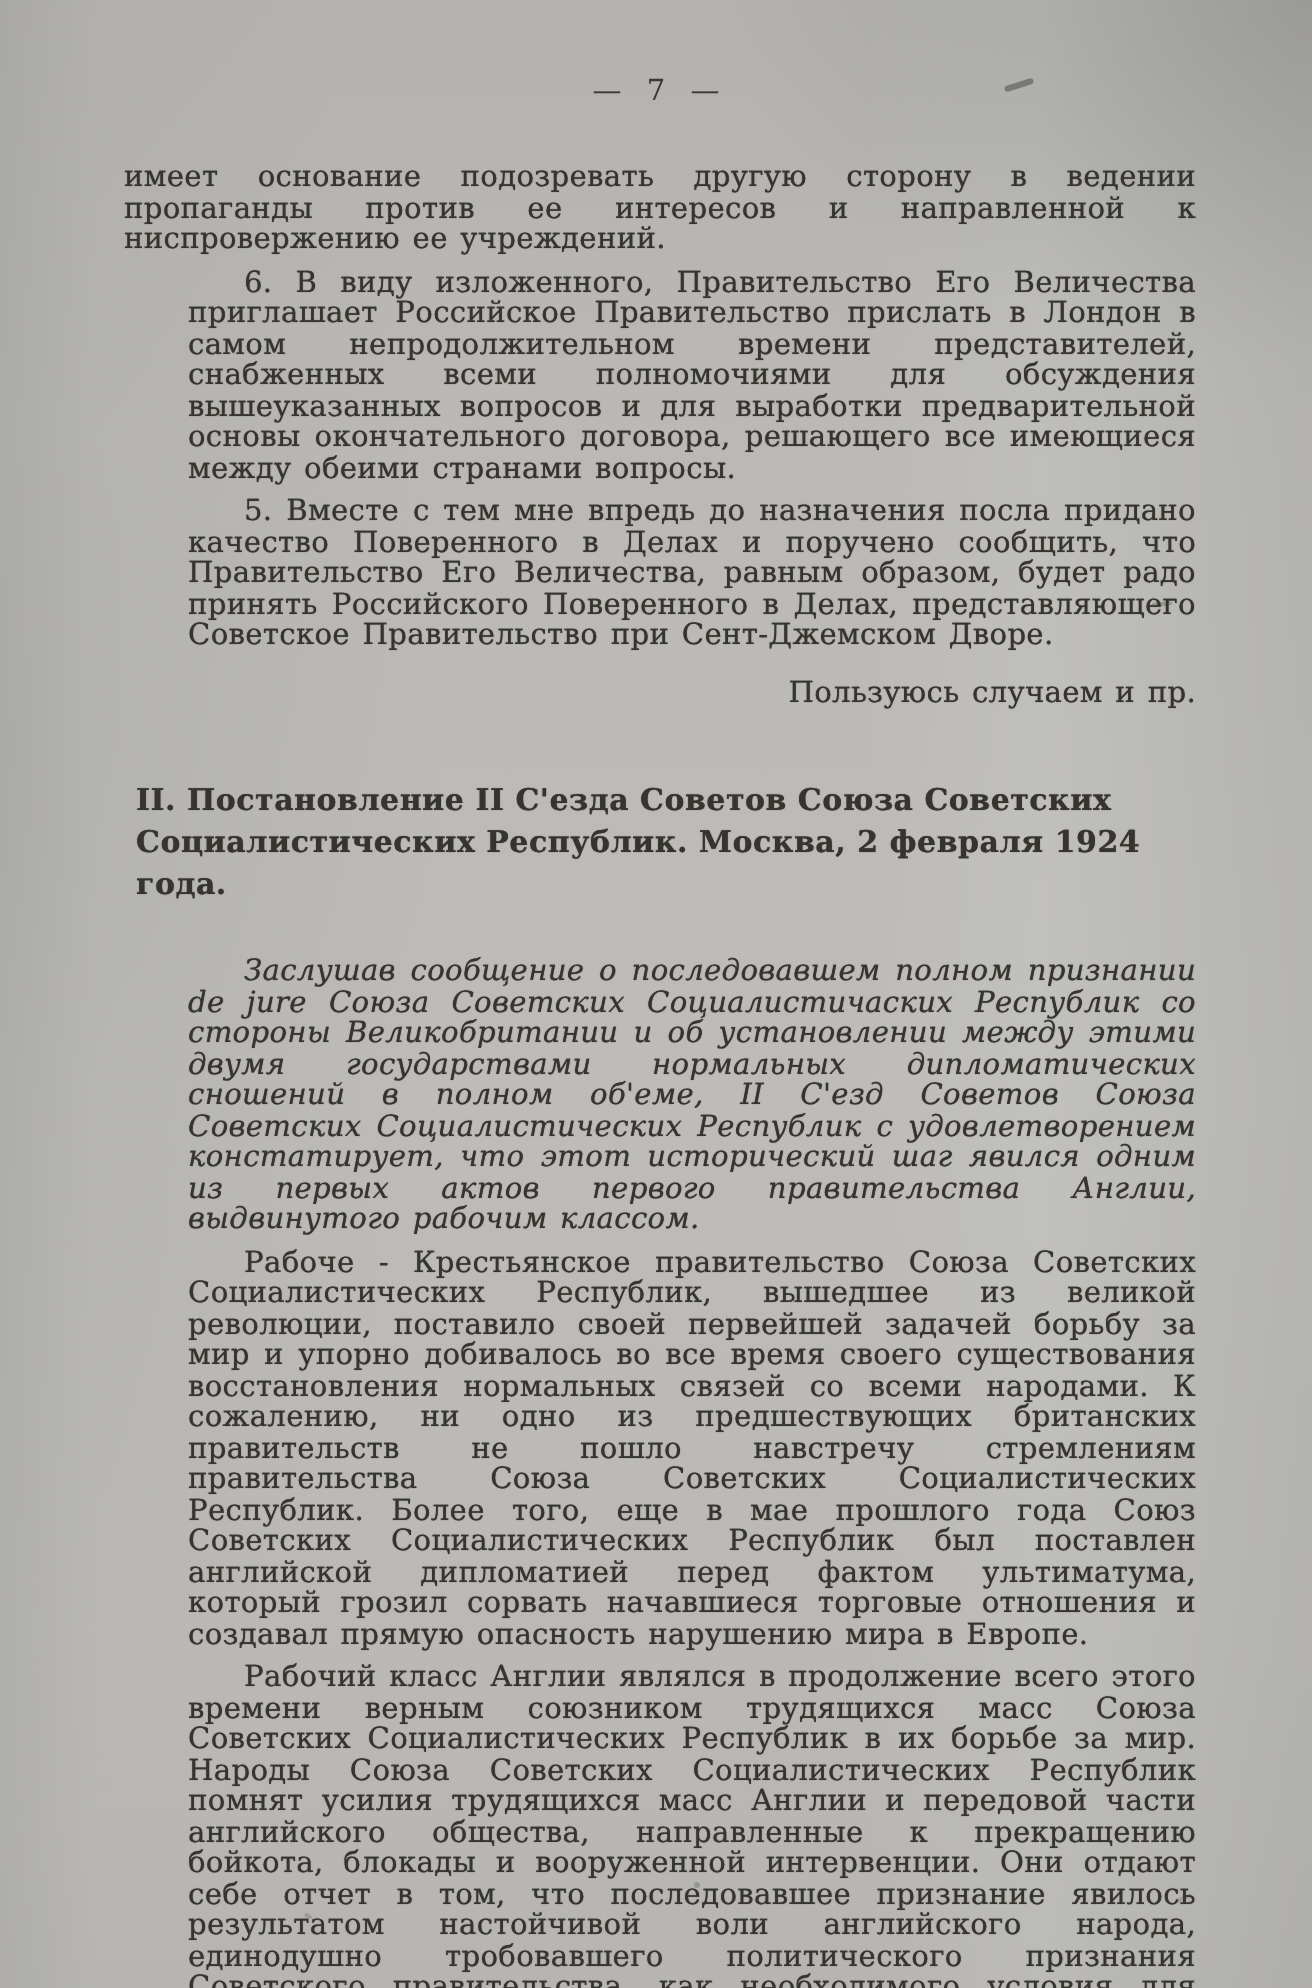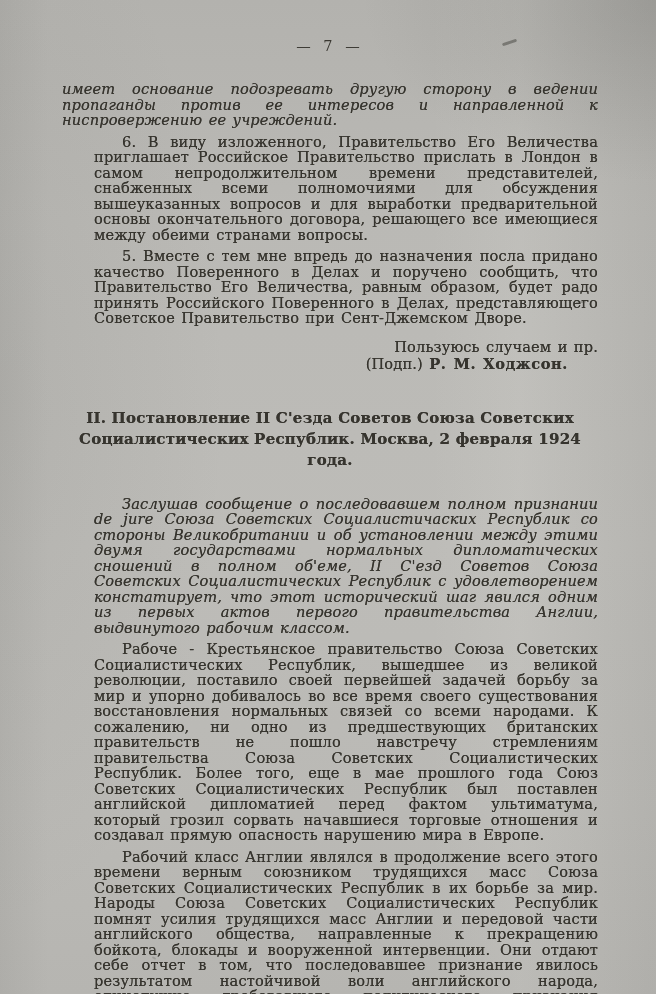--- a/index.html
+++ b/index.html
@@ -35,39 +35,39 @@
   .para{
     margin:0;
     text-align:justify;
     font-size:14.6px;
     line-height:15.5px;
     letter-spacing:0.15px;
     word-spacing:1.5px;
     text-shadow:0 0 0.5px rgba(52,50,44,0.85);
   }
   .indent{text-indent:28px;margin-left:32px;}
-  .mt-first{margin-top:27px;font-style:italic;}
+  .mt-first{margin-top:27px;}
   .mt-para{margin-top:6px;}
   .closing{
     margin-top:13px;
     text-indent:50px;
     text-align:right;
   }
   .signature{
     margin-top:2px;
     text-align:right;
     padding-right:30px;
   }
   .signature .sig-name{
     font-weight:bold;
     letter-spacing:0.6px;
   }
   .heading{
     margin:36px 6px 0 6px;
-    text-align:center;
+    text-align:left;
     font-weight:bold;
     font-size:15px;
     line-height:21px;
     letter-spacing:0.25px;
     text-shadow:0 0 0.5px rgba(52,50,44,0.9);
   }
   .mt-after-heading{margin-top:25px;font-style:italic;}
   
   .mark{position:absolute;background:rgba(66,66,60,0.5);border-radius:2px;}
   .mark-dash{left:502px;top:41px;width:15px;height:3px;transform:rotate(-18deg);}
@@ -92,21 +92,20 @@
     <div class="page-number">— 7 —</div>
 
     <p class="para mt-first">имеет основание подозревать другую сторону в ведении пропаганды против ее интересов и направленной к ниспровержению ее учреждений.</p>
 
     <p class="para indent mt-para">6. В виду изложенного, Правительство Его Величества приглашает Российское Правительство прислать в Лондон в самом непродолжительном времени представителей, снабженных всеми полномочиями для обсуждения вышеуказанных вопросов и для выработки предварительной основы окончательного договора, решающего все имеющиеся между обеими странами вопросы.</p>
 
     <p class="para indent mt-para">5. Вместе с тем мне впредь до назначения посла придано качество Поверенного в Делах и поручено сообщить, что Правительство Его Величества, равным образом, будет радо принять Российского Поверенного в Делах, представляющего Советское Правительство при Сент-Джемском Дворе.</p>
 
     <p class="para closing">Пользуюсь случаем и пр.</p>
 
-    <p class="para signature"><span class="sig-label">(Подп.)</span>&nbsp;<span class="sig-name">Р. М. Ходжсон.</span></p>
 
     <h2 class="heading">II. Постановление II С'езда Советов Союза Советских Социалистических Республик. Москва, 2 февраля 1924 года.</h2>
 
     <p class="para indent mt-after-heading">Заслушав сообщение о последовавшем полном признании de jure Союза Советских Социалистичаских Республик со стороны Великобритании и об установлении между этими двумя государствами нормальных дипломатических сношений в полном об'еме, II С'езд Советов Союза Советских Социалистических Республик с удовлетворением констатирует, что этот исторический шаг явился одним из первых актов первого правительства Англии, выдвинутого рабочим классом.</p>
 
     <p class="para indent mt-para">Рабоче - Крестьянское правительство Союза Советских Социалистических Республик, вышедшее из великой революции, поставило своей первейшей задачей борьбу за мир и упорно добивалось во все время своего существования восстановления нормальных связей со всеми народами. К сожалению, ни одно из предшествующих британских правительств не пошло навстречу стремлениям правительства Союза Советских Социалистических Республик. Более того, еще в мае прошлого года Союз Советских Социалистических Республик был поставлен английской дипломатией перед фактом ультиматума, который грозил сорвать начавшиеся торговые отношения и создавал прямую опасность нарушению мира в Европе.</p>
 
     <p class="para indent mt-para">Рабочий класс Англии являлся в продолжение всего этого времени верным союзником трудящихся масс Союза Советских Социалистических Республик в их борьбе за мир. Народы Союза Советских Социалистических Республик помнят усилия трудящихся масс Англии и передовой части английского общества, направленные к прекращению бойкота, блокады и вооруженной интервенции. Они отдают себе отчет в том, что последовавшее признание явилось результатом настойчивой воли английского народа, единодушно тробовавшего политического признания Советского правительства, как необходимого условия для упрочения всеобщего мира, восстановления разрушенного империалистической войной мирового хозяйства и, в частности, для успешной борьбы с промышленным застоем и безработицей в самой Англии.</p>
 
   </div>

